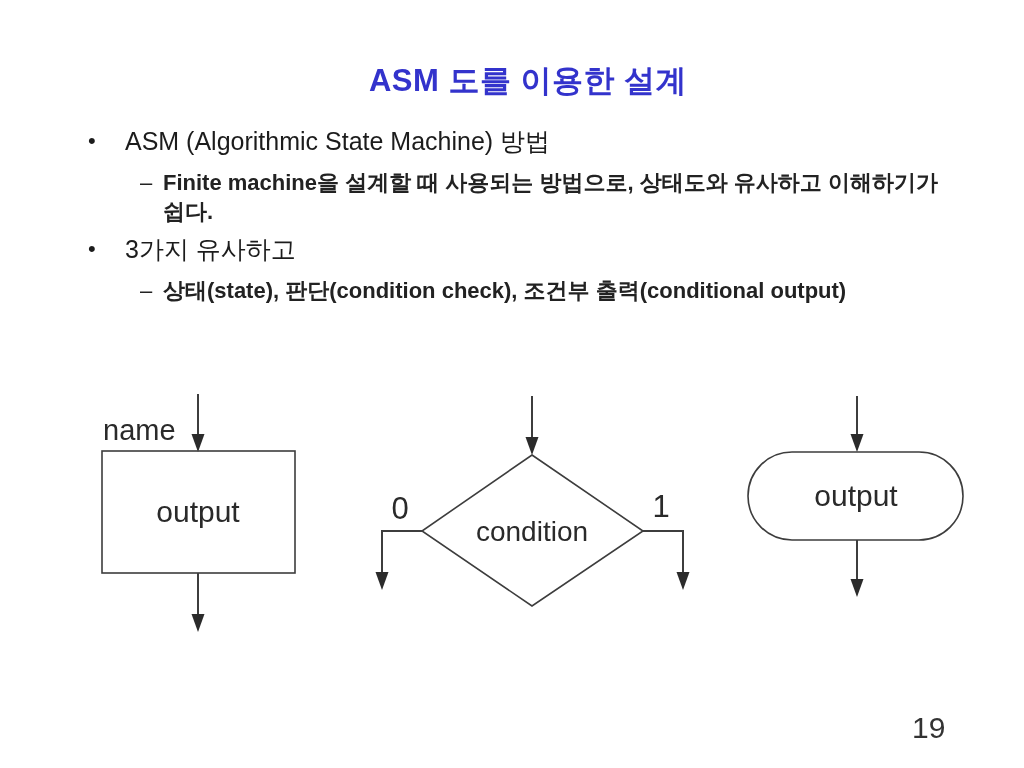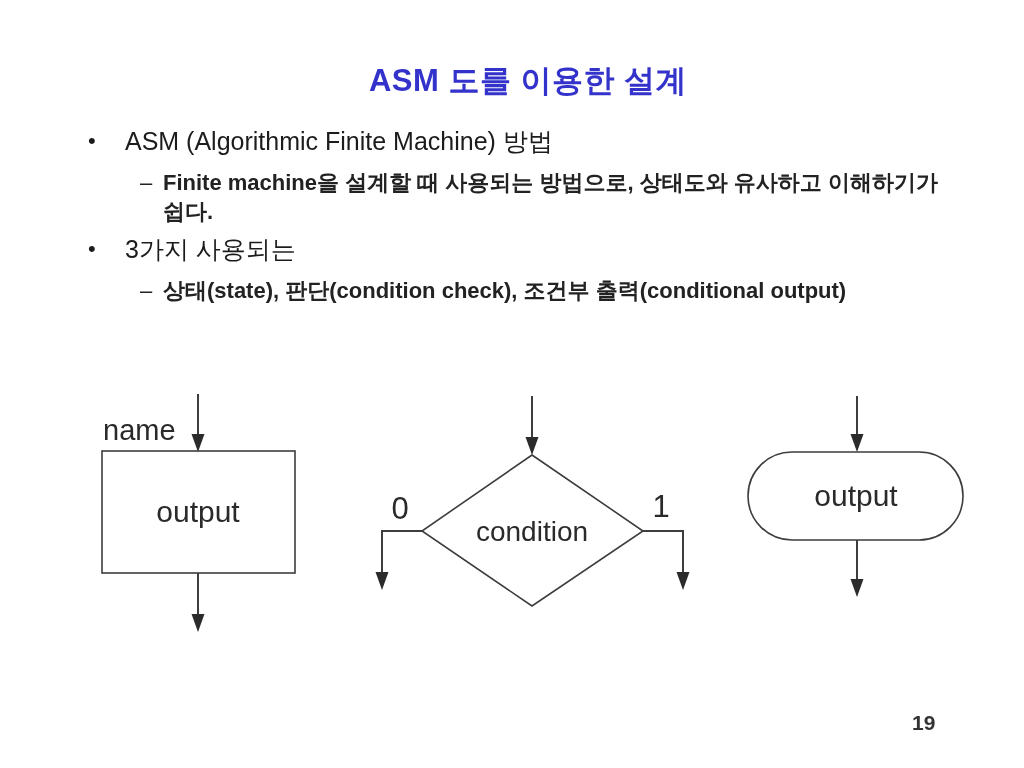--- a/index.html
+++ b/index.html
@@ -44,45 +44,44 @@
   .stem  { stroke: #3d3d3d; stroke-width: 2px; fill: none; }
   .head  { fill: #2b2b2b; stroke: none; }
   .dlabel {
     fill: #2a2a2a;
     font-family: "Liberation Sans", "DejaVu Sans", sans-serif;
   }
   .page-number {
     position: absolute;
     left: 912px;
     top: 711px;
-    font-size: 21px;
+    font-size: 30px;
     color: #333333;
-    font-weight: bold;
   }
 </style>
 </head>
 <body>
 
 <div class="slide">
 
   <h1 class="title">ASM 도를 이용한 설계</h1>
 
   <div class="row main r1">
     <span class="marker">•</span>
-    <span class="txt">ASM (Algorithmic Finite Machine) 방법</span>
+    <span class="txt">ASM (Algorithmic State Machine) 방법</span>
   </div>
 
   <div class="row sub r2">
     <span class="marker">–</span>
     <span class="txt">Finite machine을 설계할 때 사용되는 방법으로, 상태도와 유사하고 이해하기가 쉽다.</span>
   </div>
 
   <div class="row main r3">
     <span class="marker">•</span>
-    <span class="txt">3가지 사용되는</span>
+    <span class="txt">3가지 유사하고</span>
   </div>
 
   <div class="row sub r4">
     <span class="marker">–</span>
     <span class="txt">상태(state), 판단(condition check), 조건부 출력(conditional output)</span>
   </div>
 
   <svg class="diagram-svg" width="1024" height="768" viewBox="0 0 1024 768" xmlns="http://www.w3.org/2000/svg">
 
     <g>

